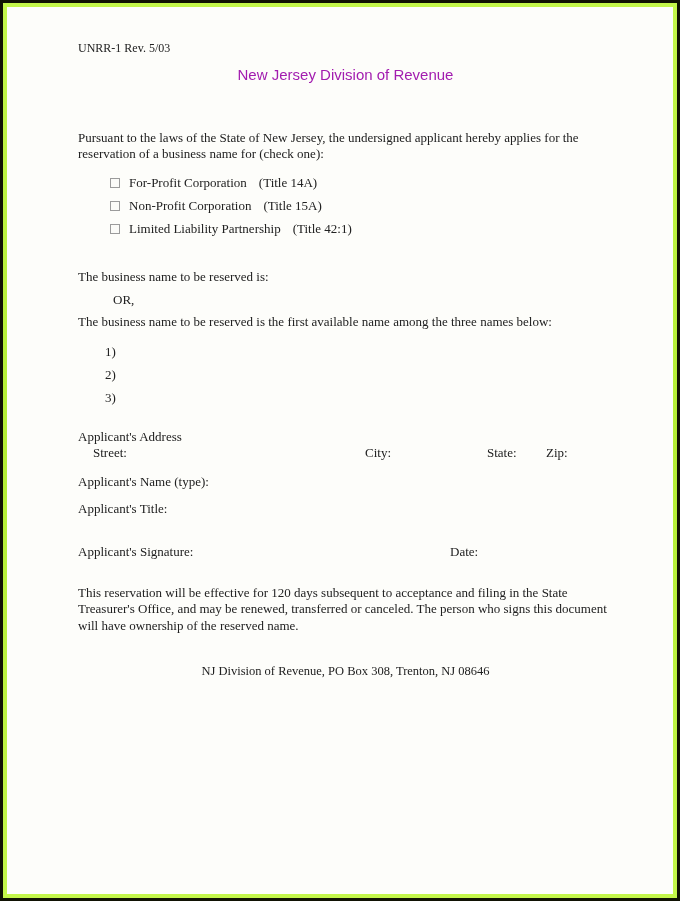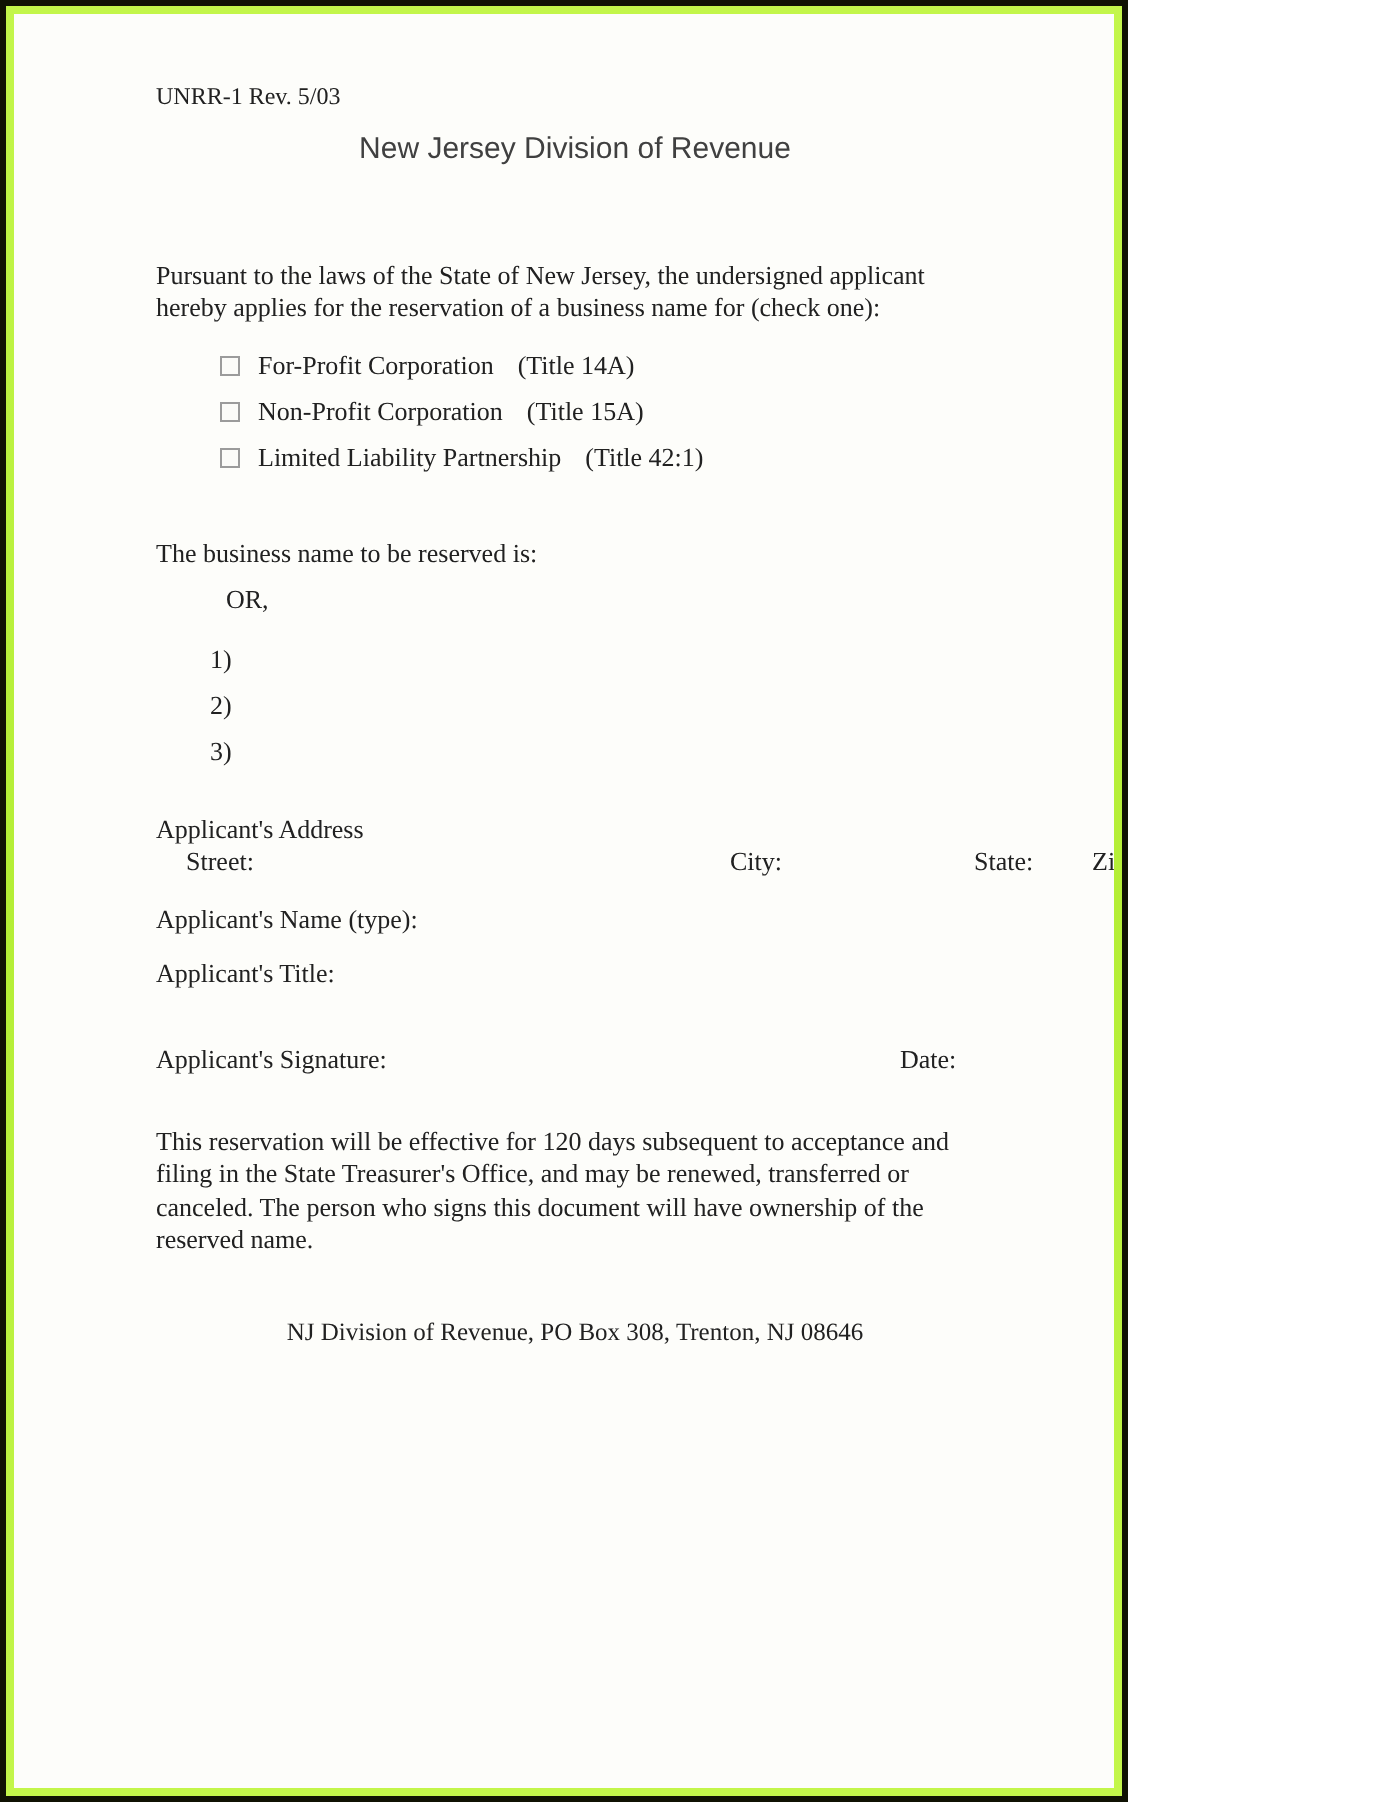--- a/index.html
+++ b/index.html
@@ -1,20 +1,20 @@
 <!DOCTYPE html>
 <html><head>
 <meta charset="utf-8">
 <style>
   * { margin: 0; padding: 0; box-sizing: border-box; }
   html, body { width: 700px; height: 901px; }
   body { font-family: "Liberation Serif", serif; }
 
   .frame-outer {
-    width: 564px; height: 901px;
+    width: 680px; height: 901px;
     background: #101203;
     padding: 3px;
   }
   .frame-inner {
     width: 100%; height: 100%;
     background: linear-gradient(180deg, #c3f64a 0%, #b4ee35 50%, #c3f64a 100%);
     padding: 4px;
   }
   .page {
     width: 100%; height: 100%;
@@ -22,21 +22,21 @@
     color: #212121;
     font-size: 13px;
     line-height: 16px;
     padding: 0 60px 0 71px;
     overflow: hidden;
   }
 
   .rev { margin-top: 33px; font-size: 12px; }
 
   .title-block { text-align: center; font-family: "Liberation Sans", sans-serif; }
-  .agency { margin-top: 10px; font-size: 15px; line-height: 17px; color: #404040; }
+  .agency { margin-top: 10px; font-size: 15px; line-height: 17px; color: #a21caf; }
   .form-title { margin-top: 5px; font-size: 15px; line-height: 17px; font-weight: bold; color: #1a1a1a; }
 
   .intro { margin-top: 47px; max-width: 560px; }
 
   .options { margin-top: 13px; margin-left: 32px; }
   .opt-row { height: 16px; margin-bottom: 7px; white-space: nowrap; }
   .checkbox {
     display: inline-block;
     width: 10px; height: 10px;
     border: 1px solid #9b9b9b;
@@ -92,20 +92,21 @@
         <div class="opt-row">
           <span class="checkbox"></span><span>Non-Profit Corporation</span><span class="opt-statute">(Title 15A)</span>
         </div>
         <div class="opt-row">
           <span class="checkbox"></span><span>Limited Liability Partnership</span><span class="opt-statute">(Title 42:1)</span>
         </div>
       </div>
 
       <div class="bn-single">The business name to be reserved is:</div>
       <div class="bn-or">OR,</div>
+      <div class="bn-multiple">The business name to be reserved is the first available name among the three names below:</div>
 
       <div class="bn-slots">
         <div class="bn-slot">1)</div>
         <div class="bn-slot">2)</div>
         <div class="bn-slot">3)</div>
       </div>
 
       <div class="addr-heading">Applicant's Address</div>
       <div class="addr-row">
         <span class="addr-street">Street:</span>

